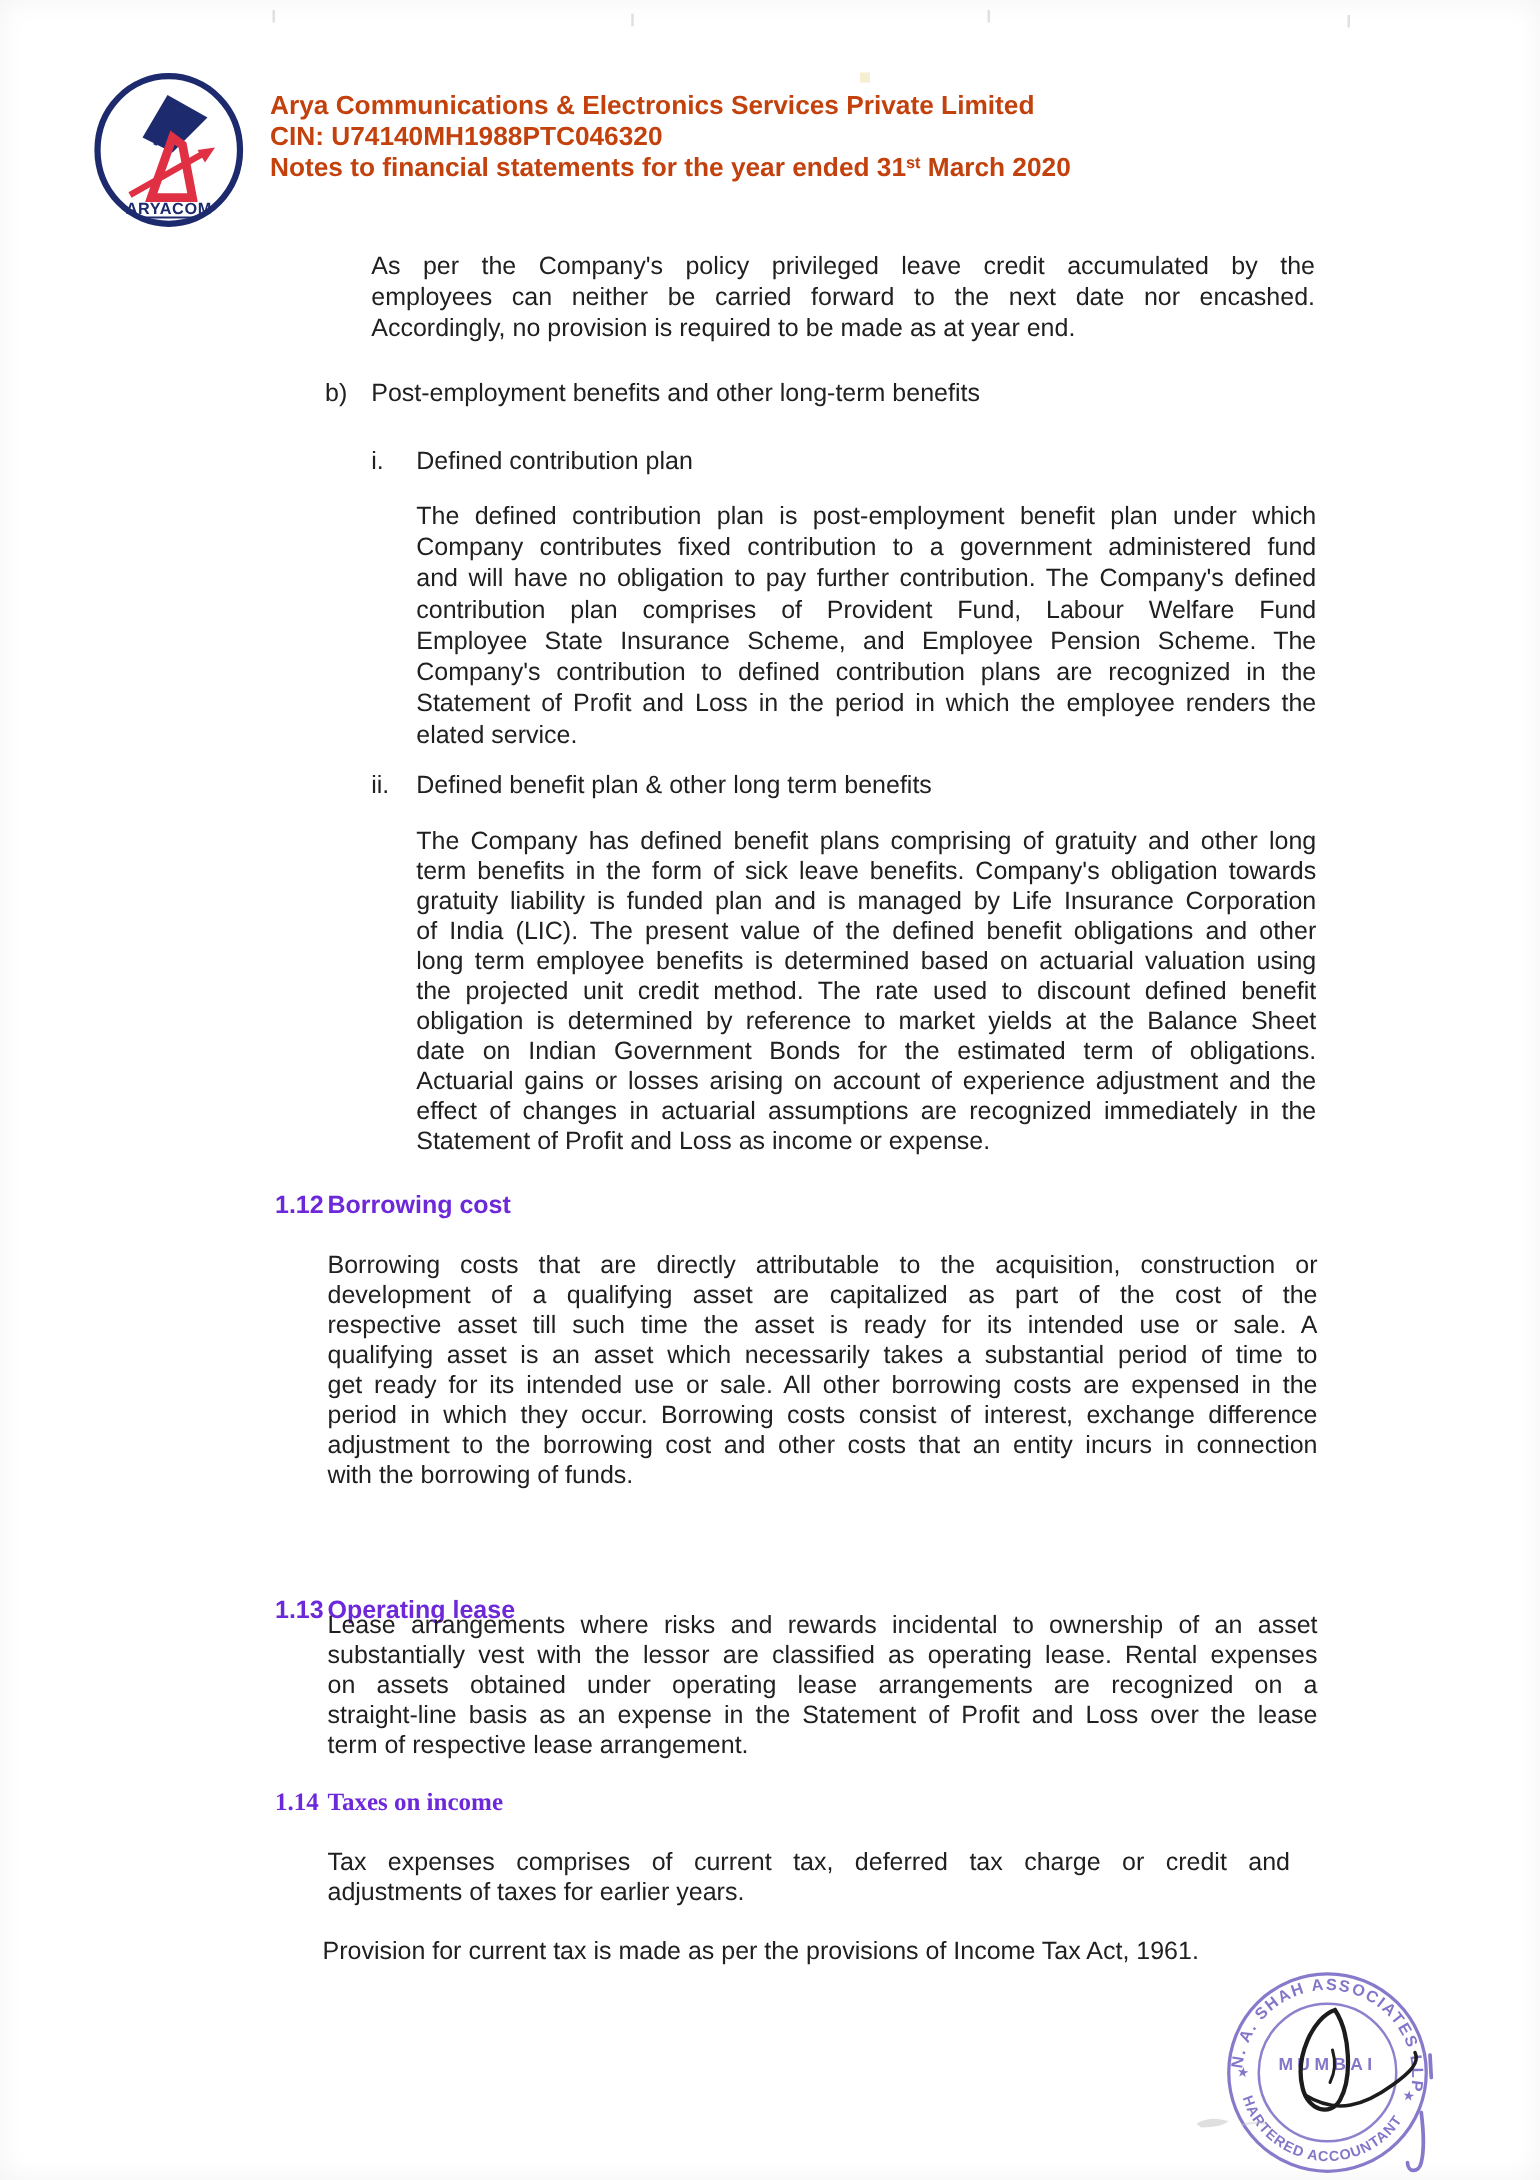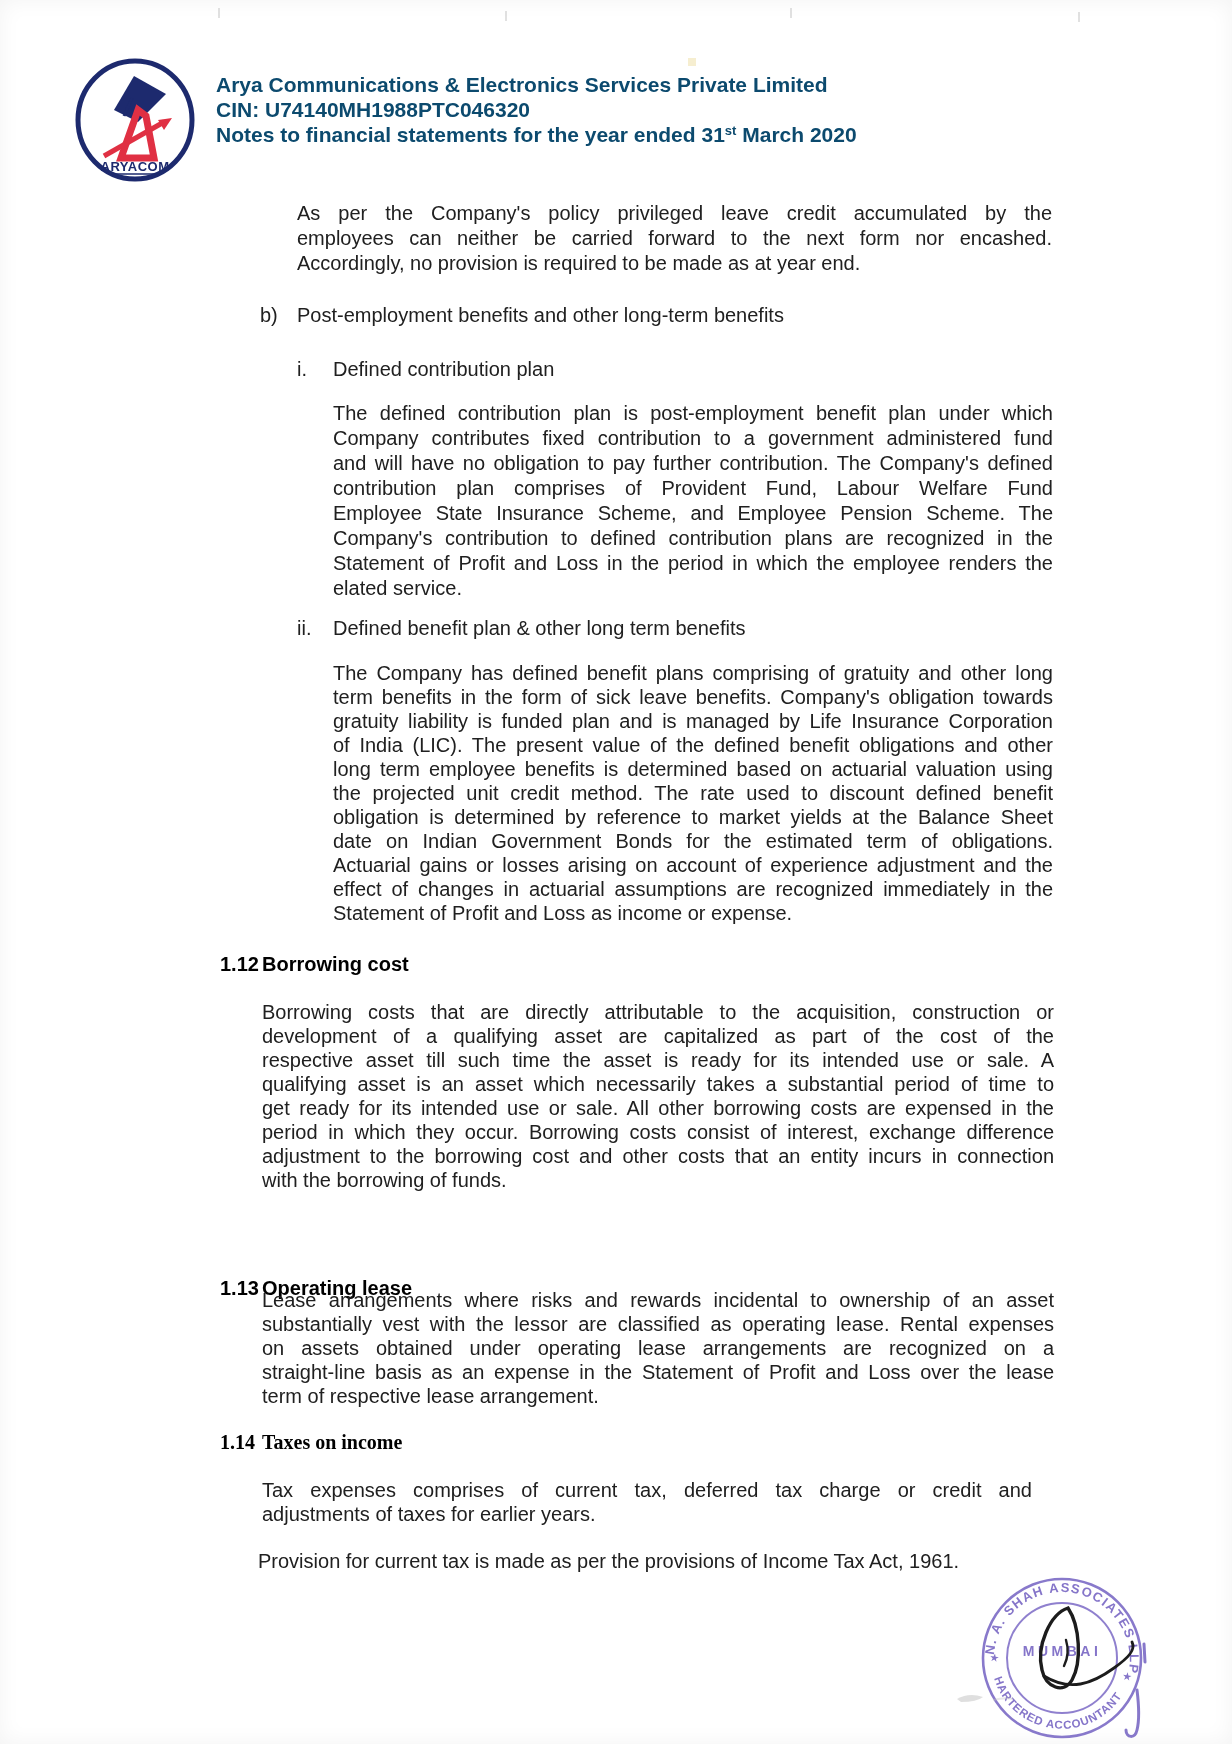--- a/index.html
+++ b/index.html
@@ -7,39 +7,39 @@
     position:relative; width:1232px; height:1744px; margin:0 auto;
     background:#ffffff; overflow:hidden;
     font-family:"Liberation Sans","DejaVu Sans",sans-serif;
     color:#202020;
     box-shadow: inset 0 0 22px rgba(0,0,0,0.05);
   }
   
   .logo { position:absolute; left:74px; top:58px; width:122px; height:124px; }
   .header-text {
     position:absolute; left:216px; top:72px; width:840px;
-    font-weight:bold; font-size:21px; line-height:25px; color:#0c4a6e;
+    font-weight:bold; font-size:21px; line-height:25px; color:#c2410c;
   }
   .sup { font-size:13px; position:relative; top:-7px; }
 
   
   .tblock { position:absolute; font-size:20px; }
   .lines-25 { line-height:25px; }
   .lines-24 { line-height:24px; }
   .tline { text-align:justify; text-align-last:justify; white-space:normal; }
   .tline.last { text-align-last:left; }
 
   .intro   { left:297px; top:201px; width:755px; }
   .item-b  { left:260px; top:303px; width:820px; line-height:25px; }
   .item-i  { left:297px; top:357px; width:780px; line-height:25px; }
   .para-i  { left:333px; top:401px; width:720px; }
   .item-ii { left:297px; top:616px; width:780px; line-height:25px; }
   .para-ii { left:333px; top:661px; width:720px; }
 
-  .sec-head { position:absolute; font-size:20px; font-weight:bold; line-height:25px; color:#000000; }
+  .sec-head { position:absolute; font-size:20px; font-weight:bold; line-height:25px; color:#6d28d9; }
   .sec-head .num { display:inline-block; width:42px; }
   .marker { display:inline-block; width:36px; }
   .h112 { left:220px; top:952px; }
   .h113 { left:220px; top:1244px;margin-top:32px; }
   .h114 { left:220px; top:1430px;font-family:Liberation Serif, serif; }
   .para-112 { left:262px; top:1000px; width:792px; }
   .para-113 { left:262px; top:1288px; width:792px; }
   .para-114 { left:262px; top:1478px; width:770px; }
   .closing  { left:258px; top:1549px; width:830px; line-height:24px; }
 
@@ -79,21 +79,21 @@
   </svg>
 
   <div class="header-text">
     <div>Arya Communications &amp; Electronics Services Private Limited</div>
     <div>CIN: U74140MH1988PTC046320</div>
     <div><span>Notes to financial statements for the year ended 31</span><span class="sup">st</span><span> March 2020</span></div>
   </div>
 
   <div class="tblock lines-25 intro">
       <div class="tline">As per the Company's policy privileged leave credit accumulated by the</div>
-      <div class="tline">employees can neither be carried forward to the next form nor encashed.</div>
+      <div class="tline">employees can neither be carried forward to the next date nor encashed.</div>
       <div class="tline last">Accordingly, no provision is required to be made as at year end.</div>
     </div>
 
   <div class="tblock item-b">
     <span class="marker" style="width:37px">b)</span><span>Post-employment benefits and other long-term benefits</span>
   </div>
 
   <div class="tblock item-i">
     <span class="marker">i.</span><span>Defined contribution plan</span>
   </div>

